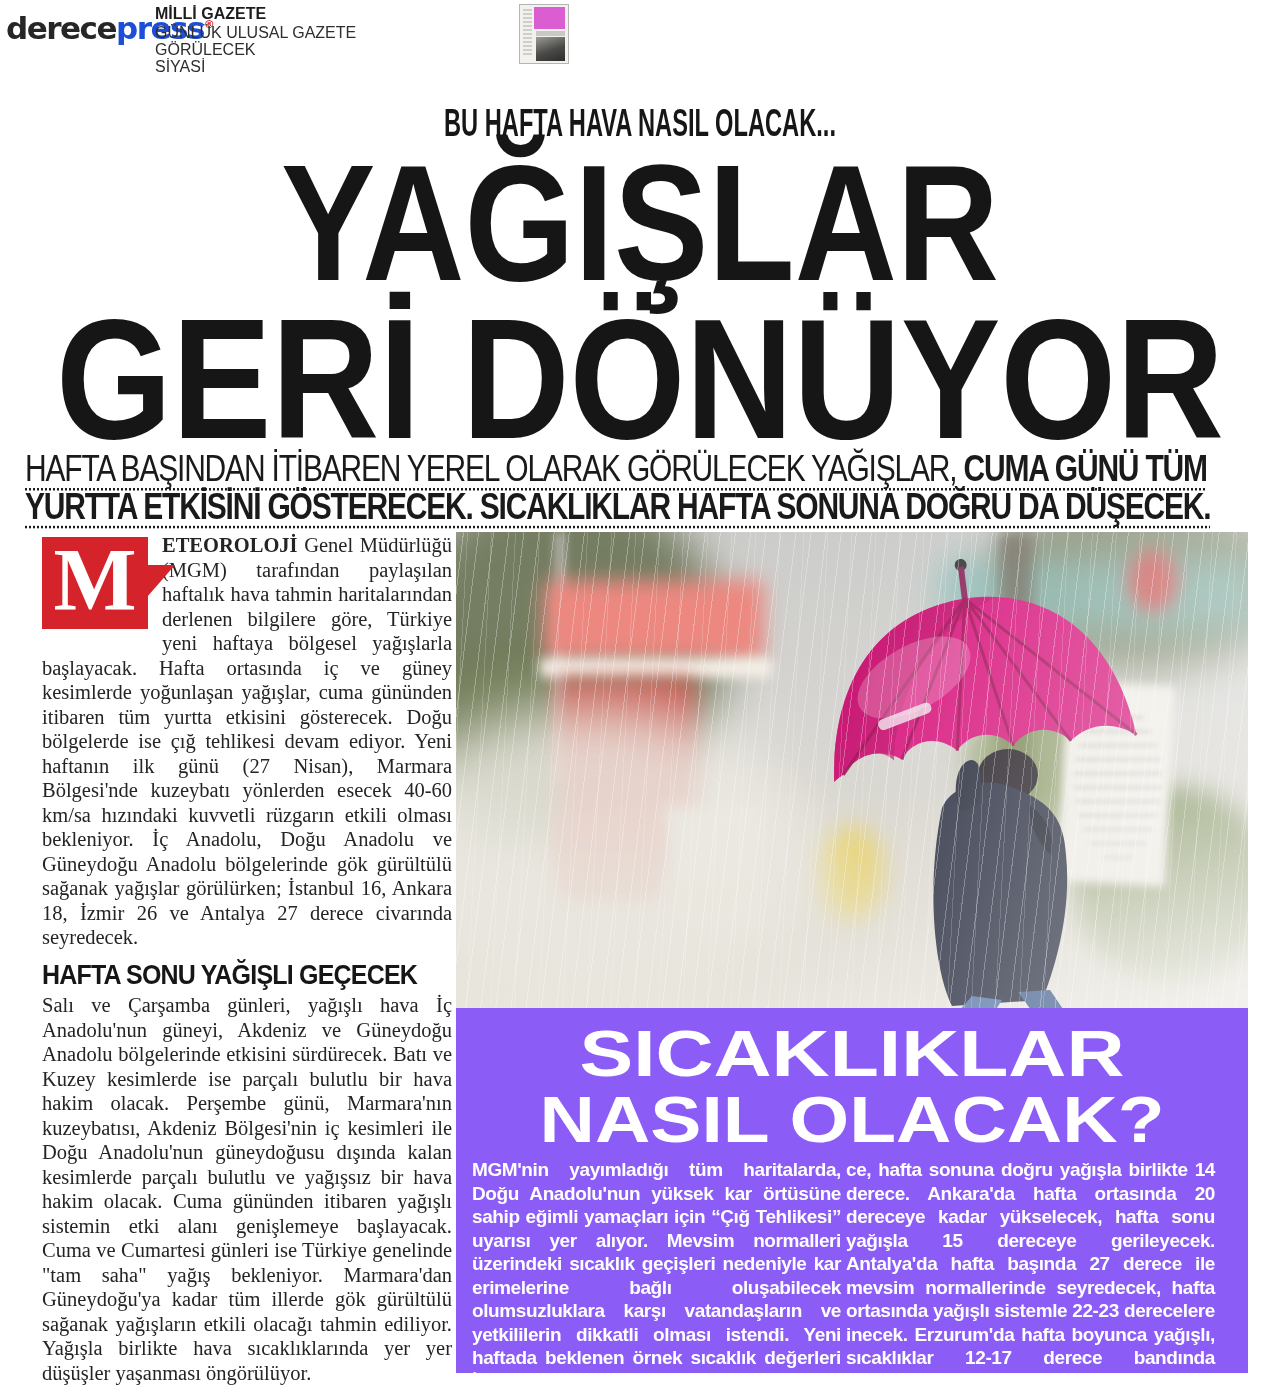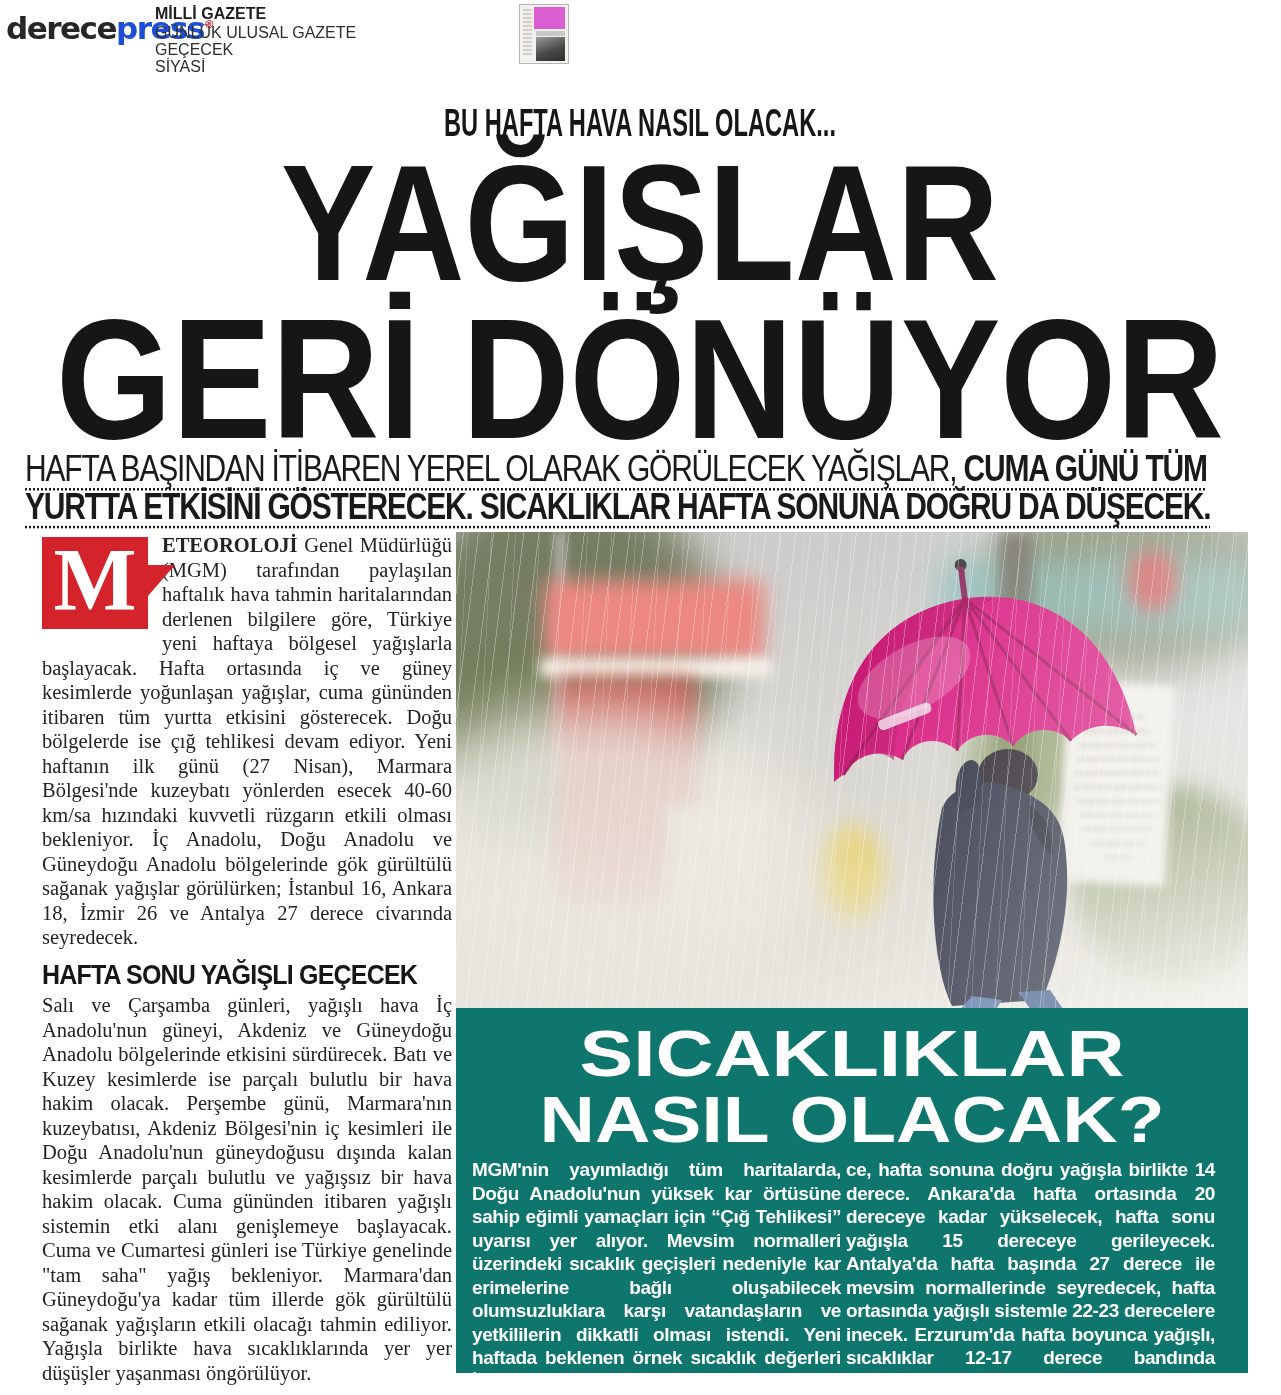--- a/index.html
+++ b/index.html
@@ -104,40 +104,40 @@
   .ph-ground{left:0;bottom:0;width:100%;height:46%;border-radius:0;
         background:linear-gradient(to top,rgba(233,230,222,.95),rgba(233,230,222,0));}
   .person-svg{position:absolute;left:290px;top:18px;overflow:visible;}
   .rain{position:absolute;left:0;top:0;width:100%;height:100%;
         background:
           linear-gradient(288deg,rgba(255,255,255,.5),rgba(255,255,255,0) 55%),
           repeating-linear-gradient(97deg,rgba(255,255,255,0) 0 7px,rgba(255,255,255,.30) 7px 8px,rgba(255,255,255,0) 8px 15px),
           repeating-linear-gradient(93deg,rgba(255,255,255,0) 0 11px,rgba(255,255,255,.18) 11px 12px,rgba(255,255,255,0) 12px 24px);}
 
   
-  .infobox{position:absolute;left:456px;top:1008px;width:792px;height:365px;background:#0f766e;}
+  .infobox{position:absolute;left:456px;top:1008px;width:792px;height:365px;background:#8b5cf6;}
   .ib-title-svg{position:absolute;left:0;top:8px;overflow:visible;}
   .ib-title{font-family:"Liberation Sans",sans-serif;font-weight:bold;fill:#ffffff;}
   .ib-cols{position:absolute;left:16px;top:150px;width:760px;display:flex;gap:5px;}
   .ib-col{width:369px;font-weight:bold;font-size:19px;line-height:23.5px;
         letter-spacing:-0.4px;color:#ffffff;text-align:justify;}
 </style>
 </head>
 <body>
 
 <div class="page">
 
   <div class="clip-header">
     <div class="logo">
       <span class="lg-black">derece</span><span class="lg-red">press</span><span class="lg-reg">®</span>
     </div>
     <div class="pub">
       <div class="pub-name">MİLLİ GAZETE</div>
       <div class="pub-line">GÜNLÜK ULUSAL GAZETE</div>
-      <div class="pub-line">GEÇECEK</div>
+      <div class="pub-line">GÖRÜLECEK</div>
       <div class="pub-line">SİYASİ</div>
     </div>
     <div class="thumb">
       <div class="thumb-lines"></div>
       <div class="thumb-mag"></div>
       <div class="thumb-mid"></div>
       <div class="thumb-photo"></div>
     </div>
   </div>
 

